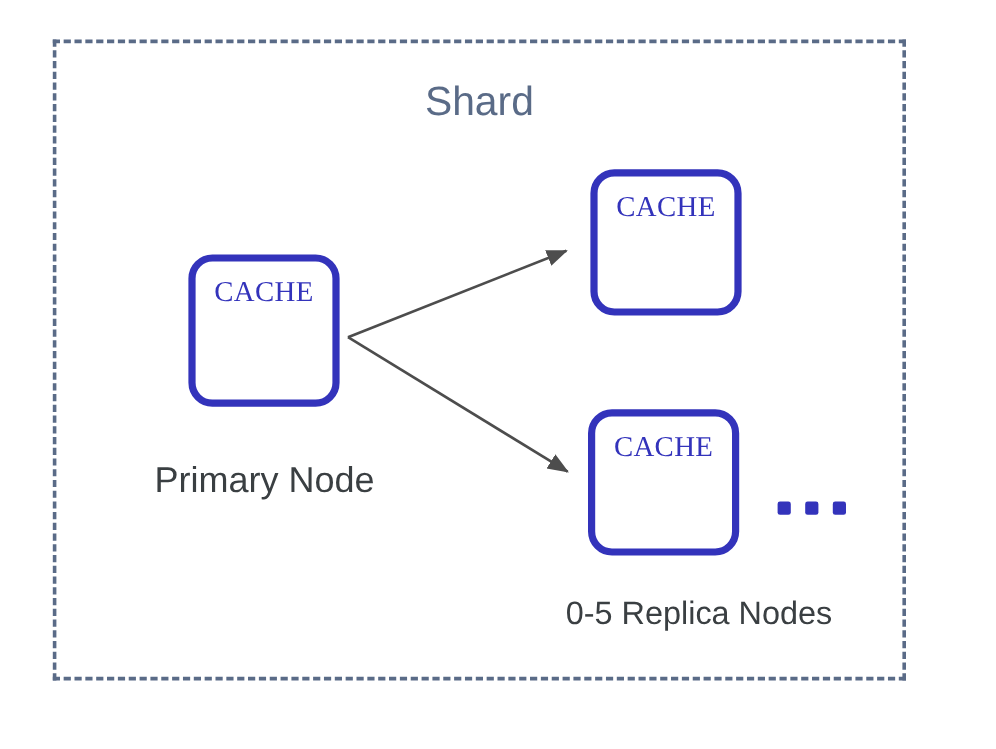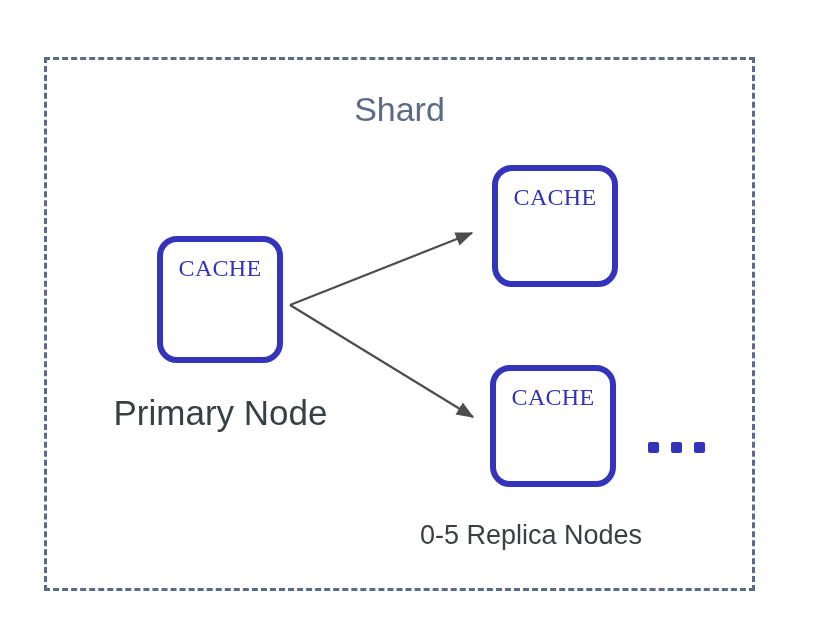--- a/index.html
+++ b/index.html
@@ -7,21 +7,20 @@
     padding: 0;
     background: #ffffff;
   }
   #canvas {
     position: relative;
     width: 830px;
     height: 588px;
     background: #ffffff;
     font-family: "Liberation Sans", sans-serif;
     overflow: hidden;
-    margin-top: 24px;
   }
 
   
   #shard-container {
     position: absolute;
     left: 44px;
     top: 33px;
     width: 711px;
     height: 534px;
     box-sizing: border-box;
@@ -80,35 +79,35 @@
     left: 490px;
     top: 341px;
     width: 126px;
     height: 122px;
   }
 
   
   #primary-node-label {
     position: absolute;
     left: 108px;
-    top: 372px;
+    top: 384px;
     width: 225px;
     text-align: center;
-    font-size: 35px;
+    font-size: 30px;
     line-height: 34px;
     color: #3a3f42;
     font-family: "Liberation Sans", sans-serif;
     white-space: nowrap;
   }
   #replica-nodes-label {
     position: absolute;
     left: 420px;
     top: 494px;
     width: 325px;
-    text-align: left;
+    text-align: center;
     font-size: 27px;
     line-height: 34px;
     color: #3a3f42;
     font-family: "Liberation Sans", sans-serif;
     white-space: nowrap;
   }
 
   
   #ellipsis {
     position: absolute;

